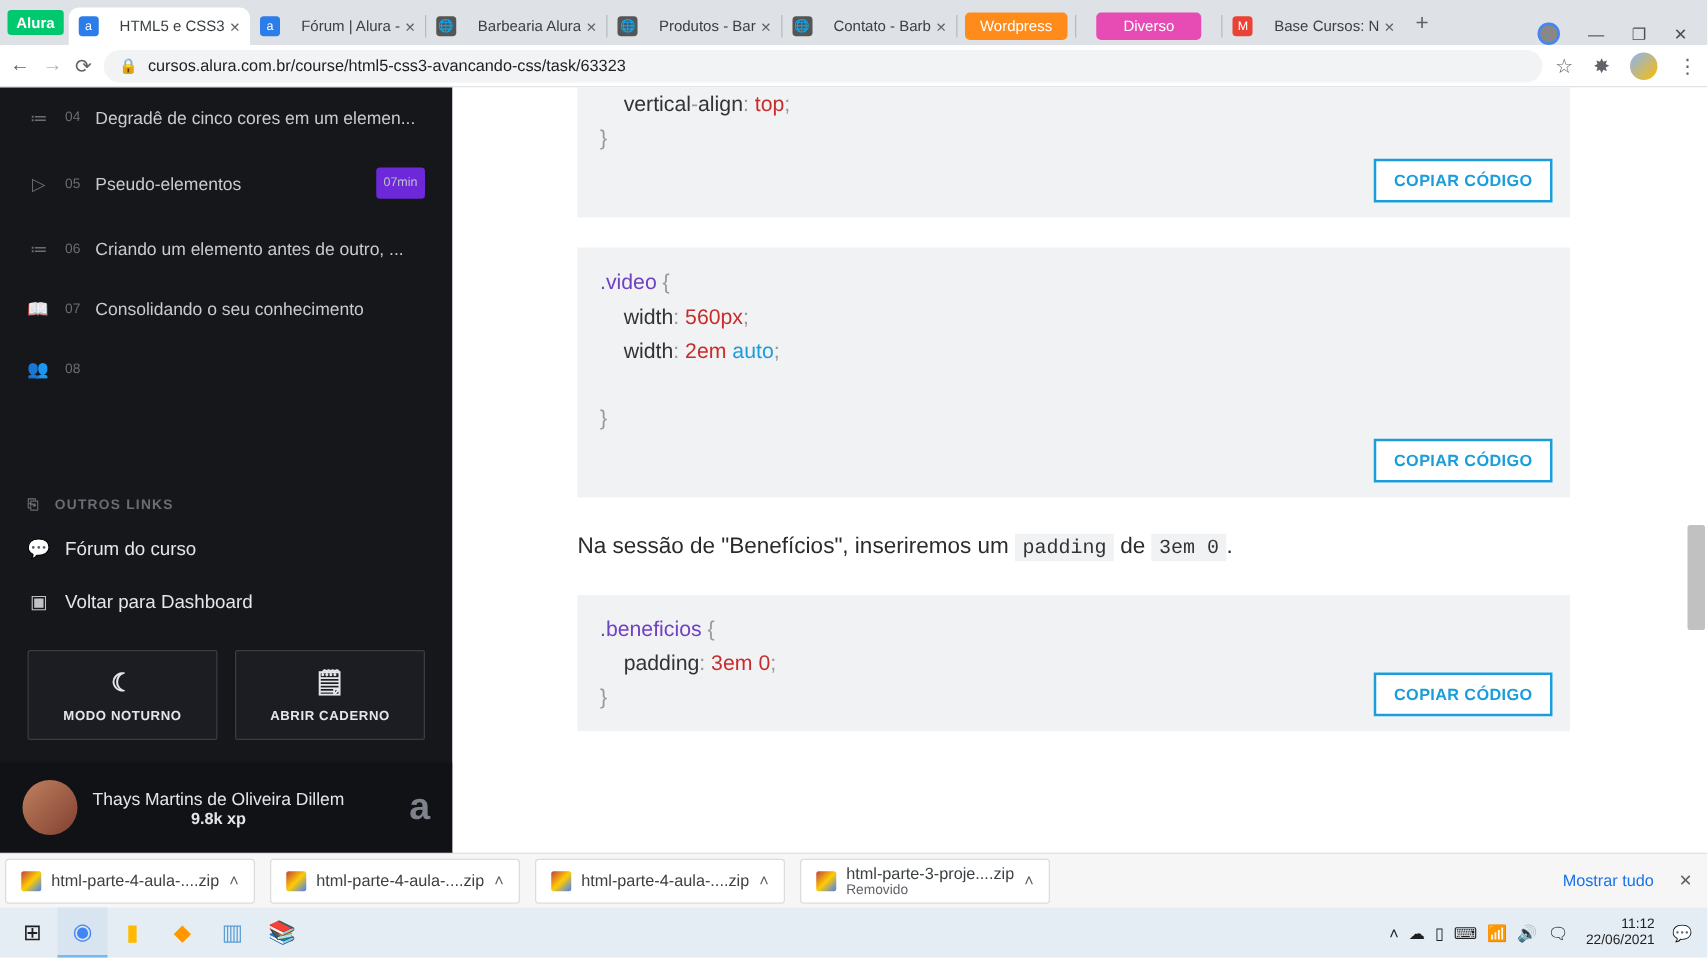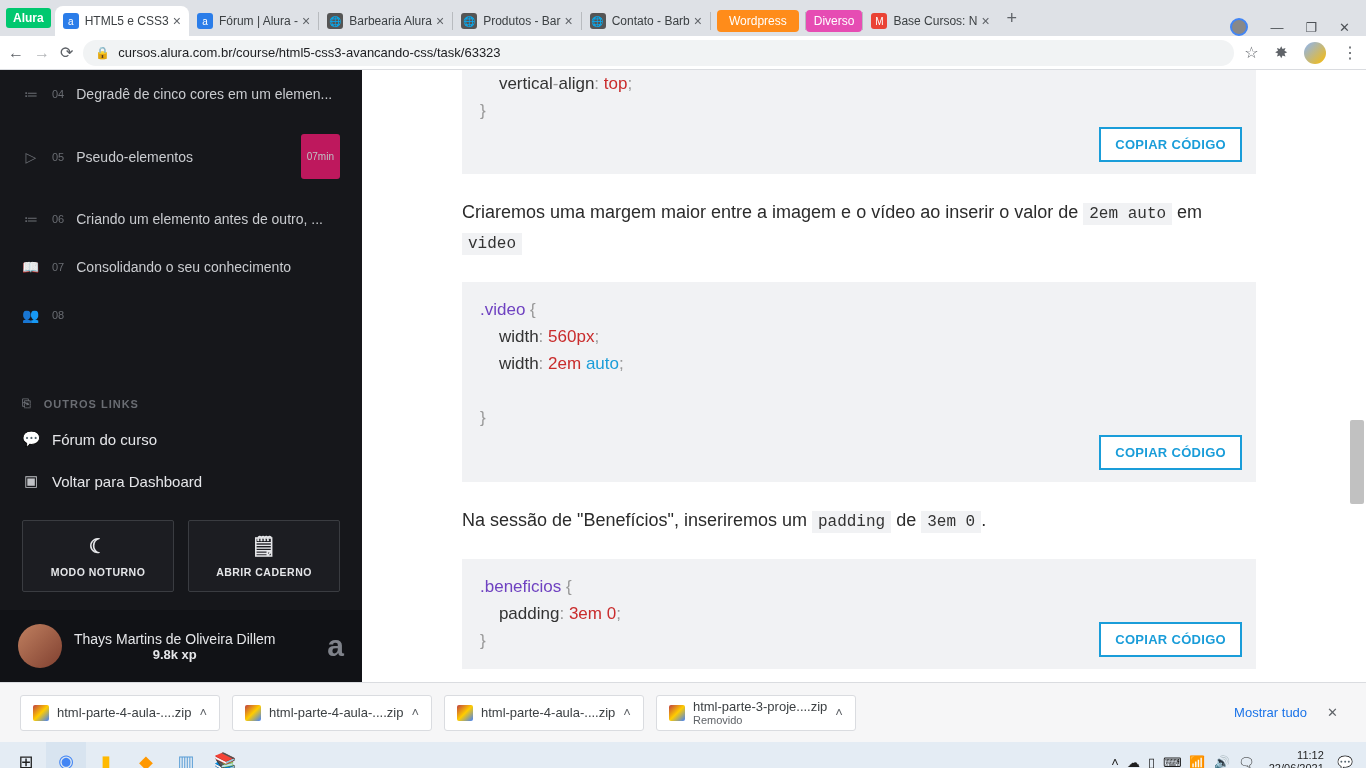--- a/index.html
+++ b/index.html
@@ -4,21 +4,21 @@
 <style>
 * { margin:0; padding:0; box-sizing:border-box; font-family:"Segoe UI",Arial,sans-serif; }
 body { width:1366px; height:768px; overflow:hidden; background:#fff; position:relative; }
 
 
 .tabbar { height:36px; background:#dee1e6; display:flex; align-items:flex-end; padding:0 6px; }
 .alura-logo-box { background:#00c86f; color:#fff; font-weight:700; font-size:12px; padding:3px 7px; border-radius:3px; margin-right:4px; align-self:center; }
 .tab { display:flex; align-items:center; height:30px; padding:0 8px; font-size:12px; color:#3c4043; border-top-left-radius:8px; border-top-right-radius:8px; max-width:148px; min-width:0; position:relative; }
 .tab.active { background:#fff; }
 .tab .fav { width:16px; height:16px; border-radius:3px; margin-right:6px; flex:none; display:flex; align-items:center; justify-content:center; font-size:10px; color:#fff; }
-.tab .title { white-space:nowrap; overflow:hidden; text-overflow:ellipsis; flex:1; }
+.tab .title { white-space:nowrap; overflow:hidden; text-overflow:ellipsis; flex:1;margin-left:11px; }
 .tab .close { margin-left:4px; font-size:14px; color:#5f6368; flex:none; }
 .tab-sep { width:1px; height:18px; background:#b8bbbf; align-self:center; }
 .tab-plus { width:28px; height:28px; align-self:center; display:flex; align-items:center; justify-content:center; color:#5f6368; font-size:18px; }
 .win-controls { margin-left:auto; display:flex; gap:22px; align-items:center; color:#4d5156; padding-right:10px; }
 .win-controls span { font-size:13px; }
 .avatar-dot { width:18px; height:18px; border-radius:50%; background:#888; border:2px solid #4285f4; }
 
 .addr { height:34px; background:#fff; display:flex; align-items:center; padding:0 8px; border-bottom:1px solid #dadce0; gap:10px; }
 .addr .nav-ico { color:#5f6368; font-size:16px; }
 .urlbox { flex:1; height:26px; background:#f1f3f4; border-radius:14px; display:flex; align-items:center; padding:0 12px; font-size:13px; color:#202124; }
@@ -27,21 +27,21 @@
 .addr .prof { width:22px; height:22px; border-radius:50%; background:linear-gradient(135deg,#8ab4f8,#fbbc04); }
 
 
 .page { display:flex; height:calc(768px - 36px - 34px - 46px - 40px); }
 .sidebar { width:362px; background:#16171b; color:#d2d4d8; display:flex; flex-direction:column; font-size:14px; }
 .nav-items { flex:1; }
 .nav-item { display:flex; align-items:center; padding:16px 22px; gap:12px; color:#c9cbcf; }
 .nav-item .ico { width:18px; text-align:center; color:#6a6d73; font-size:14px; }
 .nav-item .num { color:#6a6d73; font-size:11px; }
 .nav-item .label { flex:1; white-space:nowrap; overflow:hidden; text-overflow:ellipsis; font-size:14px; }
-.nav-item .dur { background:#be185d; color:#bfc1c5; font-size:10px; padding:17px 6px; border-radius:3px; }
+.nav-item .dur { background:#6d28d9; color:#bfc1c5; font-size:10px; padding:7px 6px; border-radius:3px; }
 .section-head { color:#6a6d73; font-size:11px; letter-spacing:1px; font-weight:700; padding:26px 22px 8px; display:flex; align-items:center; gap:12px; }
 .link-row { display:flex; align-items:center; padding:12px 22px; gap:12px; color:#e5e6e9; font-size:15px; }
 .link-row .ico { width:18px; text-align:center; color:#bfc1c5; }
 .btn-row { display:flex; gap:14px; padding:18px 22px; }
 .dark-btn { flex:1; border:1px solid #3a3c41; background:#1c1d22; color:#e5e6e9; height:72px; display:flex; flex-direction:column; align-items:center; justify-content:center; gap:8px; font-size:10.5px; font-weight:700; letter-spacing:.5px; border-radius:2px; }
 .dark-btn .bico { font-size:20px; }
 .user-strip { background:#111216; display:flex; align-items:center; padding:14px 18px; gap:12px; }
 .user-strip .av { width:44px; height:44px; border-radius:50%; background:linear-gradient(135deg,#c08060,#804030); }
 .user-strip .un { font-size:14px; color:#e5e6e9; }
 .user-strip .xp { font-size:13px; color:#e5e6e9; font-weight:700;text-align:center; }
@@ -54,21 +54,21 @@
 .prose { font-family:Georgia,serif; font-size:18px; color:#2b2b2b; line-height:1.6; margin-bottom:24px; }
 .inline-code { font-family:"Consolas","Courier New",monospace; background:#f1f2f4; padding:2px 6px; font-size:16px; color:#333; }
 .tok-sel { color:#6f42c1; }
 .tok-prop { color:#333; }
 .tok-punc { color:#999; }
 .tok-val { color:#c92c2c; }
 .tok-num { color:#c92c2c; }
 .tok-kw { color:#1a9dd9; }
 
 
-.dlbar { height:60px; background:#f6f6f7; border-top:1px solid #dadce0; display:flex; align-items:center; padding:0 20px; font-size:13px; color:#3c4043; }
+.dlbar { height:44px; background:#f6f6f7; border-top:1px solid #dadce0; display:flex; align-items:center; padding:0 4px; font-size:13px; color:#3c4043; }
 .dl-item { display:flex; align-items:center; gap:8px; padding:0 12px; height:36px; border:1px solid #dadce0; background:#fff; border-radius:3px; margin-right:12px; max-width:220px; }
 .dl-item .dico { width:16px; height:16px; background:linear-gradient(135deg,#c04040,#ffcc00,#4080ff); border-radius:2px; flex:none; }
 .dl-item .dname { white-space:nowrap; overflow:hidden; text-overflow:ellipsis; flex:1; }
 .dl-item .dcaret { color:#5f6368; flex:none; }
 .dl-item .sub { font-size:11px; color:#5f6368; }
 .dl-col { display:flex; flex-direction:column; overflow:hidden; }
 .dlbar .show-all { margin-left:auto; color:#1a73e8; padding:0 12px;text-align:center; }
 .dlbar .xclose { color:#5f6368; padding:0 8px; }
 
 
@@ -109,21 +109,21 @@
       </div>
       <div class="tab-sep"></div>
       <div class="tab">
         <span class="fav" style="background:#555">🌐</span>
         <span class="title">Contato - Barb</span>
         <span class="close">×</span>
       </div>
       <div class="tab-sep"></div>
       <div style="align-self: center; background: rgb(255, 140, 26); color: rgb(255, 255, 255); font-size: 12px; padding: 4px 12px; border-radius: 4px; margin: 0px 6px;">Wordpress</div>
       <div class="tab-sep"></div>
-      <div style="align-self: center; background: rgb(230, 76, 179); color: rgb(255, 255, 255); font-size: 12px; padding: 4px 8px; border-radius: 4px; margin: 0px 0;">Diverso</div>
+      <div style="align-self: center; background: rgb(230, 76, 179); color: rgb(255, 255, 255); font-size: 12px; padding: 4px 22px; border-radius: 4px; margin: 0px 16px;">Diverso</div>
       <div class="tab-sep"></div>
       <div class="tab">
         <span class="fav" style="background:#ea4335">M</span>
         <span class="title">Base Cursos: N</span>
         <span class="close">×</span>
       </div>
     </div>
   <div class="tab-plus">+</div>
   <div class="win-controls">
     <span class="avatar-dot"></span>
@@ -213,24 +213,20 @@
   </div>
 
   <div class="content">
     <div class="codeblock" style="margin-top:-4px;padding-top:4px;">
       <div>&nbsp;&nbsp;&nbsp;&nbsp;<span class="tok-prop">vertical</span><span class="tok-punc">-</span><span class="tok-prop">align</span><span class="tok-punc">:</span> <span class="tok-val">top</span><span class="tok-punc">;</span></div>
       <div><span class="tok-punc">}</span></div>
       <button class="copy">COPIAR CÓDIGO</button>
       <div style="height:36px"></div>
     </div>
 
-    <p class="prose">
-      <span>Criaremos uma margem maior entre a imagem e o vídeo ao inserir o valor de </span><span class="inline-code">2em auto</span><span> em </span><br>
-      <span class="inline-code">video</span>
-    </p>
 
     <div class="codeblock">
       <div><span class="tok-sel">.video</span><span class="tok-punc"> {</span></div>
       <div>&nbsp;&nbsp;&nbsp;&nbsp;<span class="tok-prop">width</span><span class="tok-punc">:</span> <span class="tok-num">560px</span><span class="tok-punc">;</span></div>
       <div>&nbsp;&nbsp;&nbsp;&nbsp;<span class="tok-prop">width</span><span class="tok-punc">:</span> <span class="tok-num">2em</span> <span class="tok-kw">auto</span><span class="tok-punc">;</span></div>
       <div>&nbsp;</div>
       <div><span class="tok-punc">}</span></div>
       <button class="copy">COPIAR CÓDIGO</button>
       <div style="height:36px"></div>
     </div>

